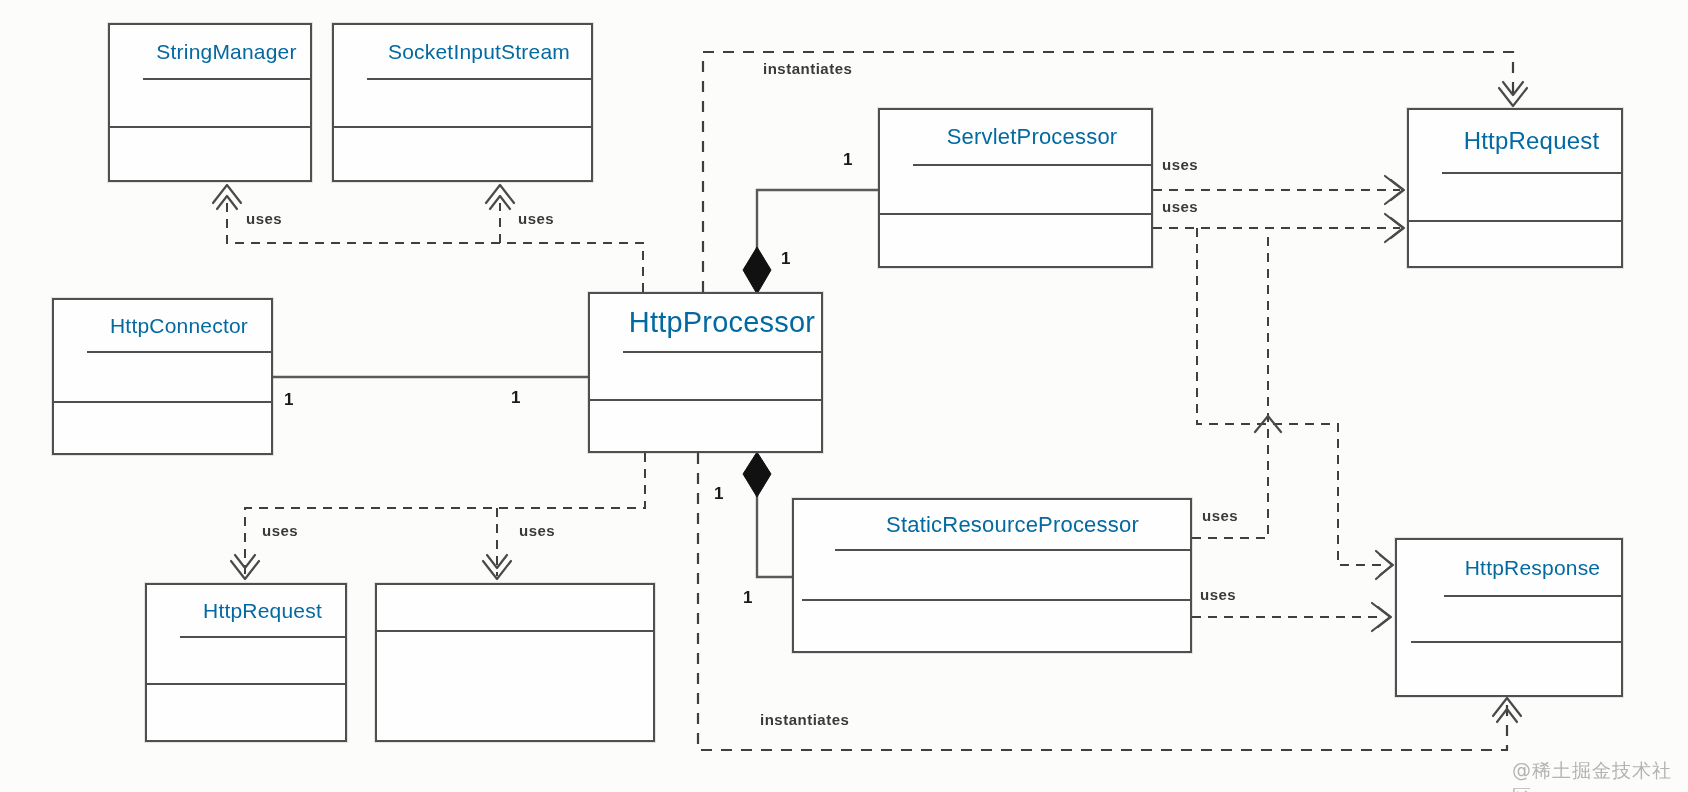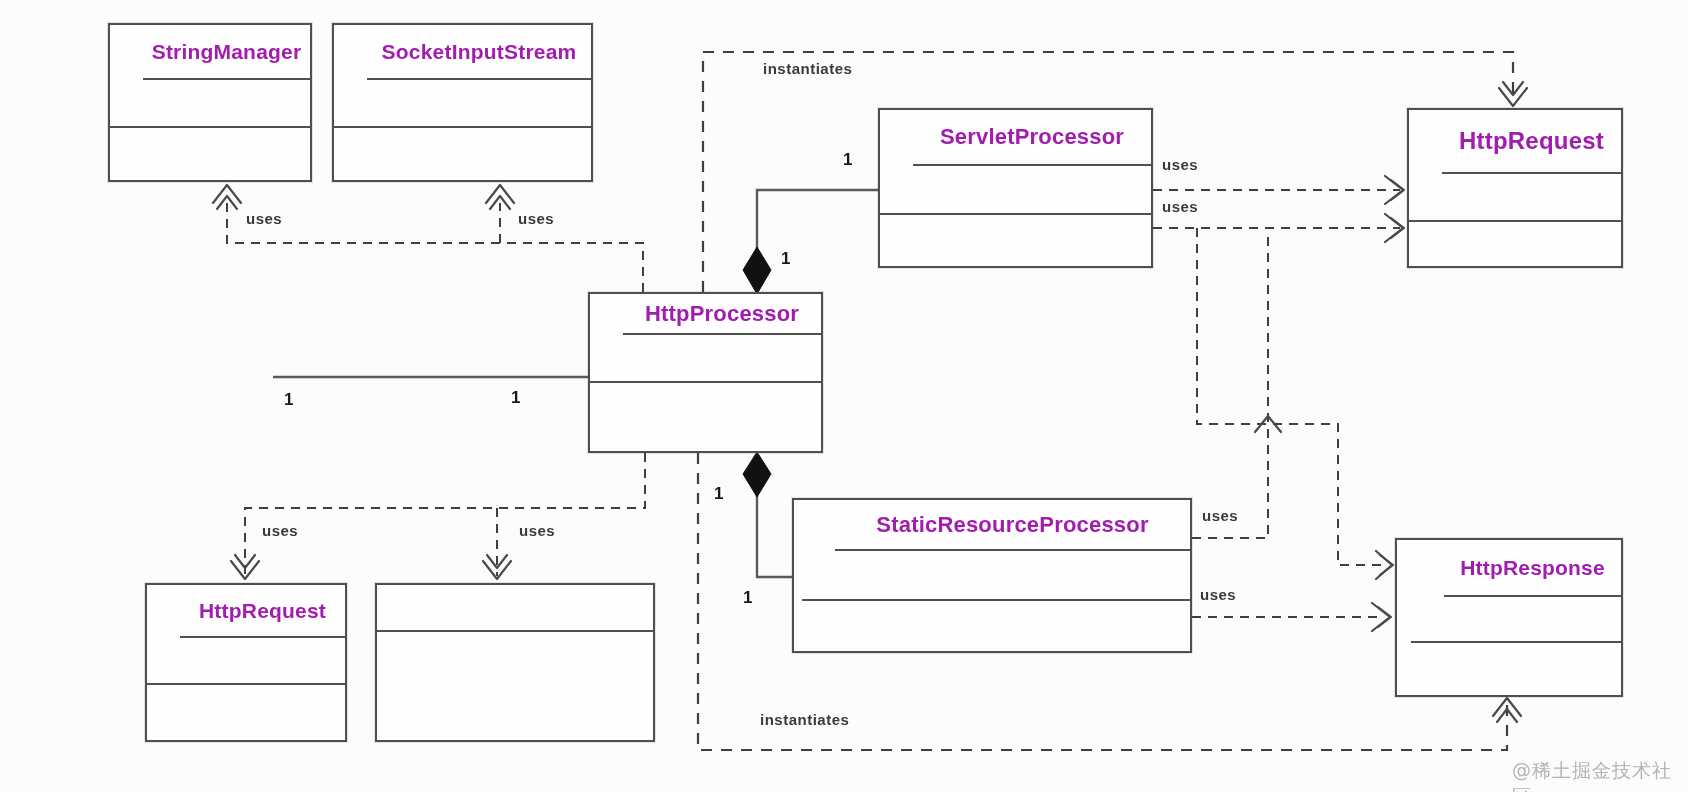--- a/index.html
+++ b/index.html
@@ -15,21 +15,21 @@
   .arrow{stroke:#4a4a4a;stroke-width:2.2;fill:none;stroke-linecap:round;stroke-linejoin:round;}
   .diamond{fill:#111;stroke:#111;}
   .uml-class{
     position:absolute;box-sizing:border-box;background:#fefefe;
     border:2px solid #4f4f4f;display:flex;flex-direction:column;
     box-shadow:0 0 0 1px rgba(90,90,90,.15);
   }
   .uml-title{
     box-sizing:border-box;border-bottom:2px solid #4f4f4f;
     display:flex;align-items:center;justify-content:center;
-    font-weight:bold;color:#a21caf;letter-spacing:.2px;margin-left:33px;
+    font-weight:normal;color:#0369a1;letter-spacing:.2px;margin-left:33px;
   }
   .uml-attrs{box-sizing:border-box;border-bottom:2px solid #4f4f4f;}
   .uml-ops{flex:1;}
   .lbl{
     position:absolute;font-size:15px;font-weight:600;color:#3a3a3a;
     white-space:nowrap;letter-spacing:.5px;
   }
   .mult{
     position:absolute;font-size:17px;font-weight:bold;color:#1a1a1a;
     white-space:nowrap;
@@ -126,23 +126,28 @@
     <div class="uml-attrs" style="height:48px;"></div>
     <div class="uml-ops"></div>
   </div>
 
   <div class="uml-class" style="left:332px;top:23px;width:261px;height:159px;text-align:right;">
     <div class="uml-title" style="height:55px;font-size:21px;">SocketInputStream</div>
     <div class="uml-attrs" style="height:48px;"></div>
     <div class="uml-ops"></div>
   </div>
 
+  <div class="uml-class" style="left:52px;top:298px;width:221px;height:157px;">
+    <div class="uml-title" style="height:53px;font-size:21px;">HttpConnector</div>
+    <div class="uml-attrs" style="height:50px;"></div>
+    <div class="uml-ops"></div>
+  </div>
 
   <div class="uml-class" style="left:588px;top:292px;width:235px;height:161px;">
-    <div class="uml-title" style="height:41px;font-size:22px;">HttpProcessor</div>
+    <div class="uml-title" style="height:59px;font-size:29px;">HttpProcessor</div>
     <div class="uml-attrs" style="height:48px;"></div>
     <div class="uml-ops"></div>
   </div>
 
   <div class="uml-class" style="left:878px;top:108px;width:275px;height:160px;">
     <div class="uml-title" style="height:56px;font-size:22px;">ServletProcessor</div>
     <div class="uml-attrs" style="height:49px;"></div>
     <div class="uml-ops"></div>
   </div>
 

